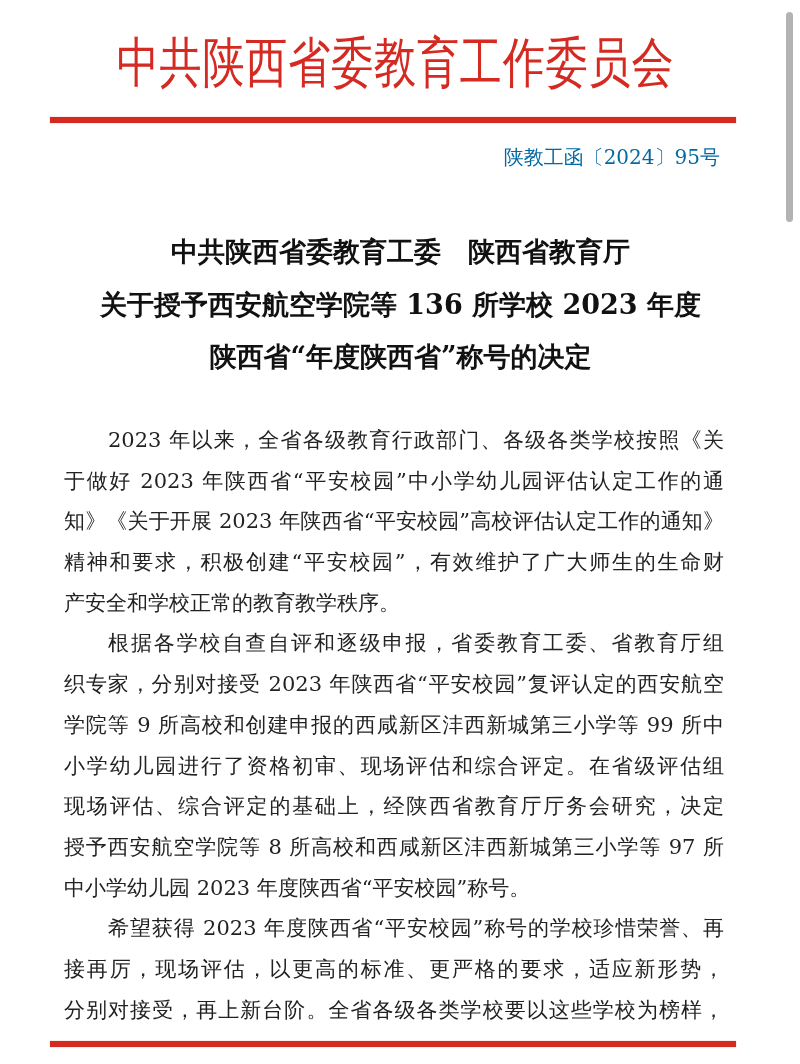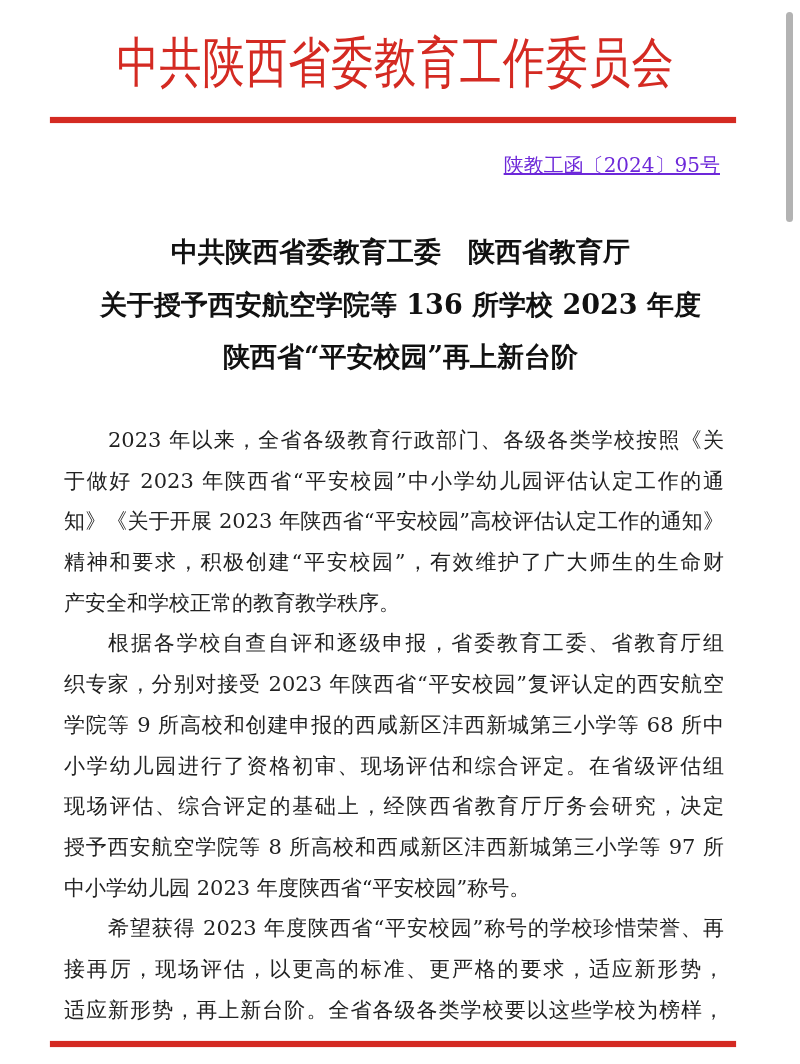--- a/index.html
+++ b/index.html
@@ -40,26 +40,25 @@
       width: 686px;
       height: 6px;
       background: #d42a22;
       box-shadow: 0 0 1px #e88;
     }
     .red-rule.top { top: 117px; }
     .red-rule.bottom { top: 1041px; }
     .doc-number {
       position: absolute;
       right: 80px;
-      top: 150px;
+      top: 142px;
       font-size: 20px;
       line-height: 30px;
-      color: #6d28d9;
+      color: #0369a1;
       white-space: nowrap;
-      text-decoration: underline;
     }
     .heading {
       position: absolute;
       left: 0;
       width: 790px;
       top: 226px;
       text-align: center;
       font-weight: bold;
       font-size: 27px;
       line-height: 52.5px;
@@ -117,44 +116,44 @@
   <span>中共陕西省委教育工作委员会</span>
 </div>
 
 <div class="red-rule top"></div>
 
 <div class="doc-number">陕教工函〔2024〕95号</div>
 
 <div class="heading">
   <span class="heading-line">中共陕西省委教育工委　陕西省教育厅</span>
   <span class="heading-line">关于授予西安航空学院等 136 所学校 2023 年度</span>
-  <span class="heading-line">陕西省“平安校园”再上新台阶</span>
+  <span class="heading-line">陕西省“年度陕西省”称号的决定</span>
 </div>
 
 <div class="body-text">
   <div>
     <span class="body-line indent">2023 年以来，全省各级教育行政部门、各级各类学校按照《关</span>
     <span class="body-line">于做好 2023 年陕西省“平安校园”中小学幼儿园评估认定工作的通</span>
     <span class="body-line">知》《关于开展 2023 年陕西省“平安校园”高校评估认定工作的通知》</span>
     <span class="body-line">精神和要求，积极创建“平安校园”，有效维护了广大师生的生命财</span>
     <span class="body-line last">产安全和学校正常的教育教学秩序。</span>
   </div>
   <div>
     <span class="body-line indent">根据各学校自查自评和逐级申报，省委教育工委、省教育厅组</span>
     <span class="body-line">织专家，分别对接受 2023 年陕西省“平安校园”复评认定的西安航空</span>
-    <span class="body-line">学院等 9 所高校和创建申报的西咸新区沣西新城第三小学等 68 所中</span>
+    <span class="body-line">学院等 9 所高校和创建申报的西咸新区沣西新城第三小学等 99 所中</span>
     <span class="body-line">小学幼儿园进行了资格初审、现场评估和综合评定。在省级评估组</span>
     <span class="body-line">现场评估、综合评定的基础上，经陕西省教育厅厅务会研究，决定</span>
     <span class="body-line">授予西安航空学院等 8 所高校和西咸新区沣西新城第三小学等 97 所</span>
     <span class="body-line last">中小学幼儿园 2023 年度陕西省“平安校园”称号。</span>
   </div>
   <div>
     <span class="body-line indent">希望获得 2023 年度陕西省“平安校园”称号的学校珍惜荣誉、再</span>
     <span class="body-line">接再厉，现场评估，以更高的标准、更严格的要求，适应新形势，</span>
-    <span class="body-line">适应新形势，再上新台阶。全省各级各类学校要以这些学校为榜样，</span>
+    <span class="body-line">分别对接受，再上新台阶。全省各级各类学校要以这些学校为榜样，</span>
   </div>
 </div>
 
 <div class="red-rule bottom"></div>
 
 <div class="scrollbar-track">
   <div class="scrollbar-thumb"></div>
 </div>
 
 </body></html>

